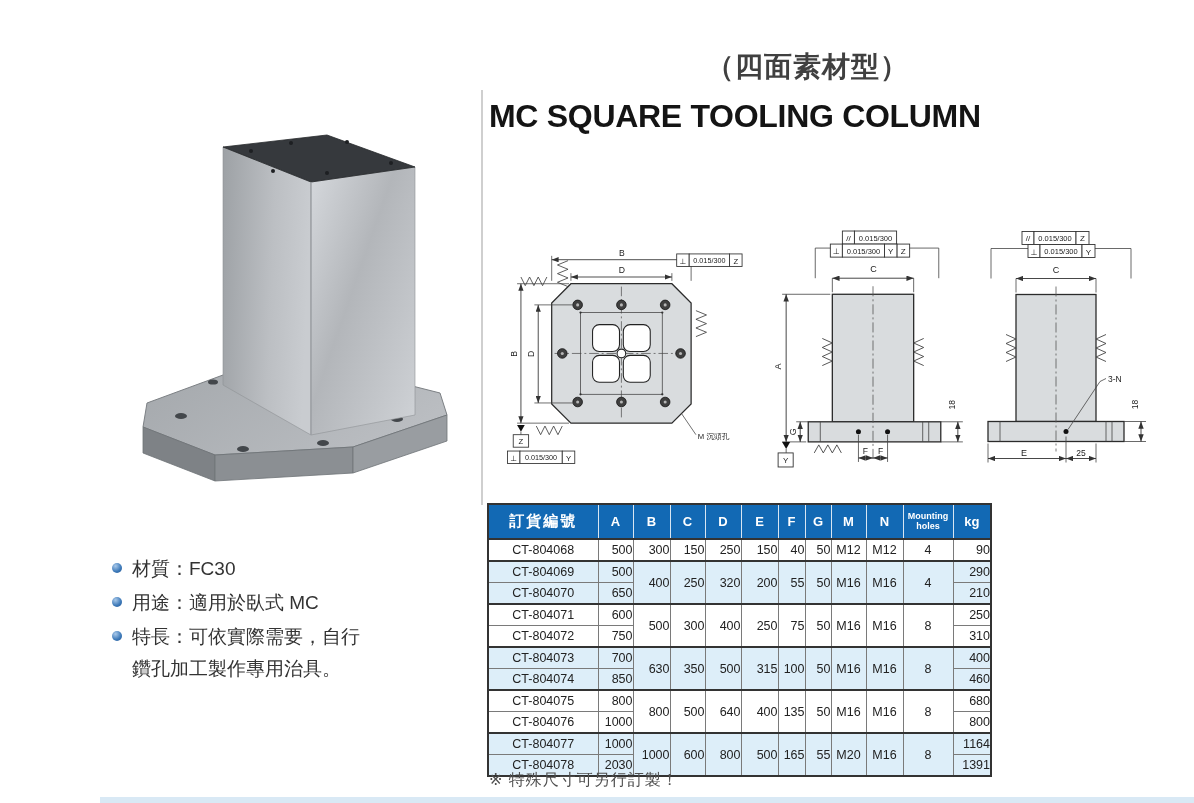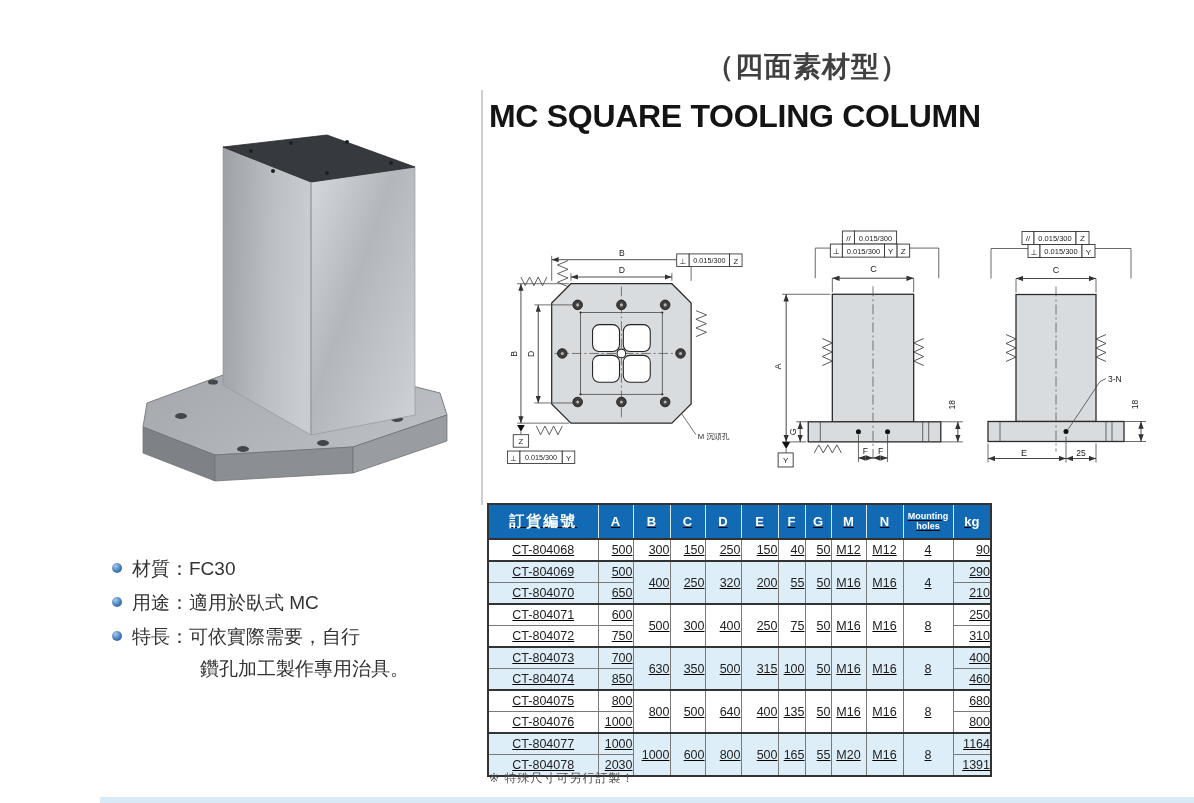--- a/index.html
+++ b/index.html
@@ -5,21 +5,21 @@
   html,body{margin:0;padding:0;background:#ffffff;font-family:"Liberation Sans","DejaVu Sans",sans-serif;}
   .page{position:relative;width:1194px;height:803px;background:#fff;overflow:hidden;}
 
   
   .vdivider{position:absolute;left:481px;top:90px;width:2px;height:415px;background:#cfcfcf;}
 
   
   .photo{position:absolute;left:95px;top:85px;width:370px;height:405px;}
 
   
-  .specs{position:absolute;left:112px;top:556px;width:365px;text-align:center;}
+  .specs{position:absolute;left:112px;top:556px;width:365px;}
   .spec-item{display:flex;align-items:flex-start;margin-bottom:9px;font-size:19px;color:#333;line-height:25px;}
   .spec-bullet{flex:0 0 10px;width:10px;height:10px;border-radius:50%;margin:7px 10px 0 0;
     background:radial-gradient(circle at 35% 30%,#a9c9ea,#3a77b7 60%,#2a5a94);}
   .spec-cont{padding-left:20px;font-size:19px;color:#333;line-height:25px;margin-top:-2px;}
 
   
   .badge{position:absolute;left:487px;top:41px;width:190px;height:40px;
     background:linear-gradient(180deg,#2e86cd,#1766ad);border:3px solid #0c1422;border-radius:13px;
     box-shadow:inset 0 1px 0 rgba(255,255,255,.4);color:#fff;font-weight:bold;font-size:29px;
     display:flex;align-items:center;justify-content:center;letter-spacing:1px;}
@@ -32,32 +32,32 @@
   .dwg text{font-family:"Liberation Sans",sans-serif;fill:#222;}
   .dwg .fill-plate{fill:#d9dcde;stroke:#2b2b2b;stroke-width:1.3;}
   .dwg .thin{stroke:#444;stroke-width:0.8;fill:none;}
   .dwg .dim{stroke:#333;stroke-width:0.9;fill:none;}
   .dwg .cl{stroke:#555;stroke-width:0.8;stroke-dasharray:10 3 2 3;fill:none;}
   .dwg .fcf{fill:#fff;stroke:#333;stroke-width:0.9;}
   .dwg .sf{fill:none;stroke:#444;stroke-width:0.9;}
 
   
   .spec-table-wrap{position:absolute;left:487px;top:503px;}
-  table.spec{border-collapse:collapse;table-layout:fixed;width:505px;border:2px solid #333;text-decoration:underline;}
+  table.spec{border-collapse:collapse;table-layout:fixed;width:505px;border:2px solid #333;}
   table.spec th{background:#1269b4;color:#fff;border:1px solid #d8e6f2;font-weight:bold;height:33px;font-size:13px;padding:0;}
   table.spec th.first{font-size:15px;letter-spacing:2px;}
   table.spec th.small{font-size:9px;line-height:1.1;margin-top:23px;}
   table.spec thead th{border-bottom:2px solid #333;}
   table.spec td{border:1px solid #7a7a7a;height:20px;padding:0;font-size:12.5px;color:#222;background:#fff;}
   table.spec tr.gs td{border-top:2px solid #333;}
   table.spec tr.alt td{background:#ddeef9;}
   .num{text-align:right;padding-right:5px;}
   .ctr{text-align:center;}
 
-  .footnote{position:absolute;left:489px;top:770px;font-size:12px;color:#4f4f4f;letter-spacing:1px;}
+  .footnote{position:absolute;left:489px;top:770px;font-size:16px;color:#4f4f4f;letter-spacing:1px;}
   .bottom-band{position:absolute;left:100px;top:797px;width:1094px;height:6px;background:#d9e9f5;}
 </style>
 </head>
 <body>
 
 <div class="page">
 
   <div class="vdivider"></div>
 
   <svg class="photo" viewBox="0 0 370 405">

